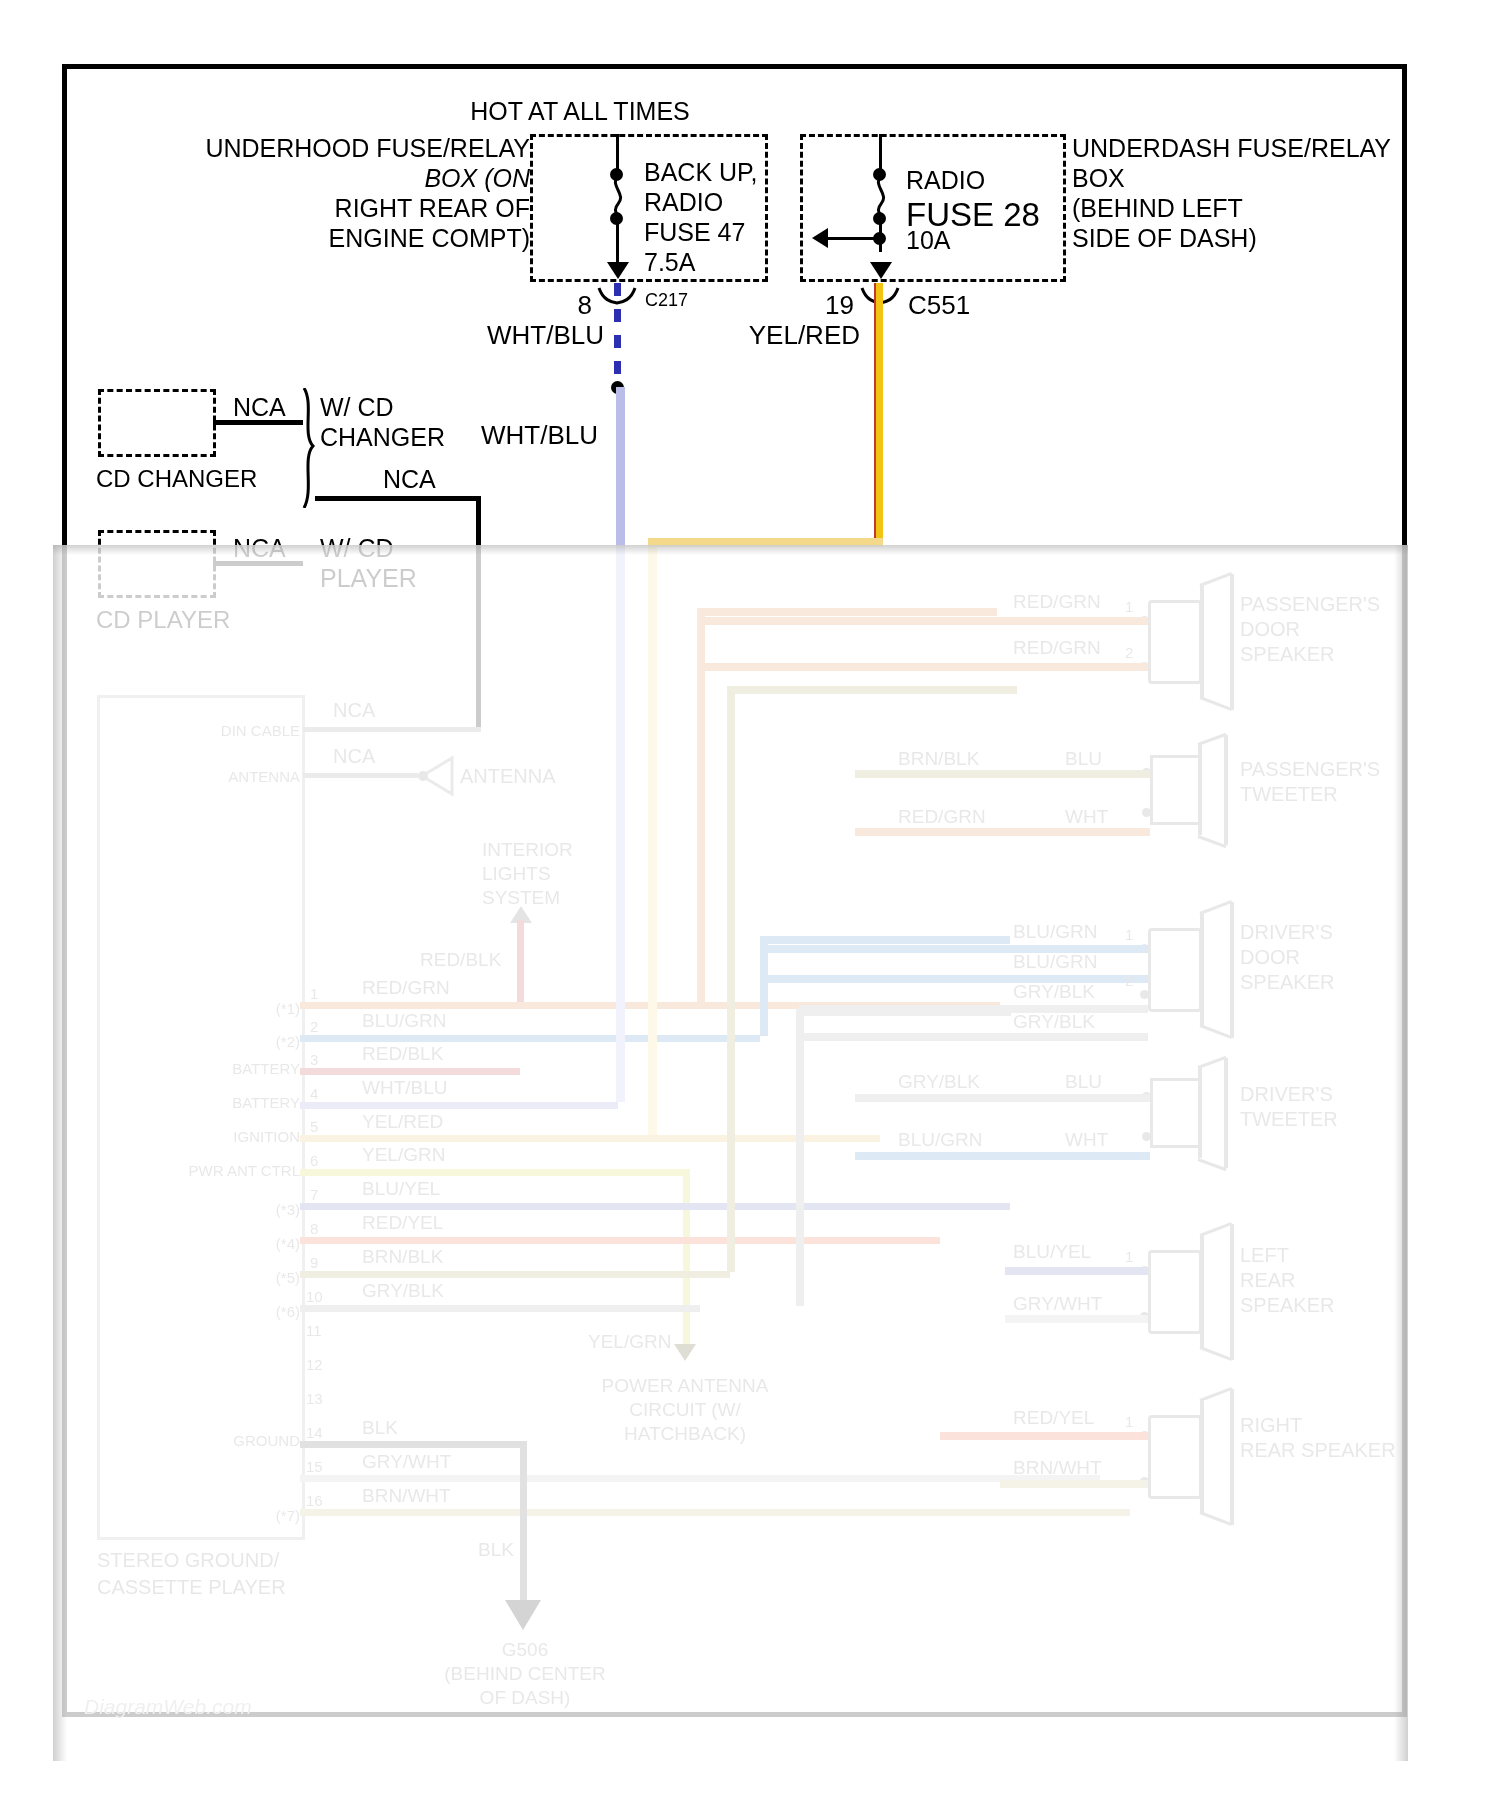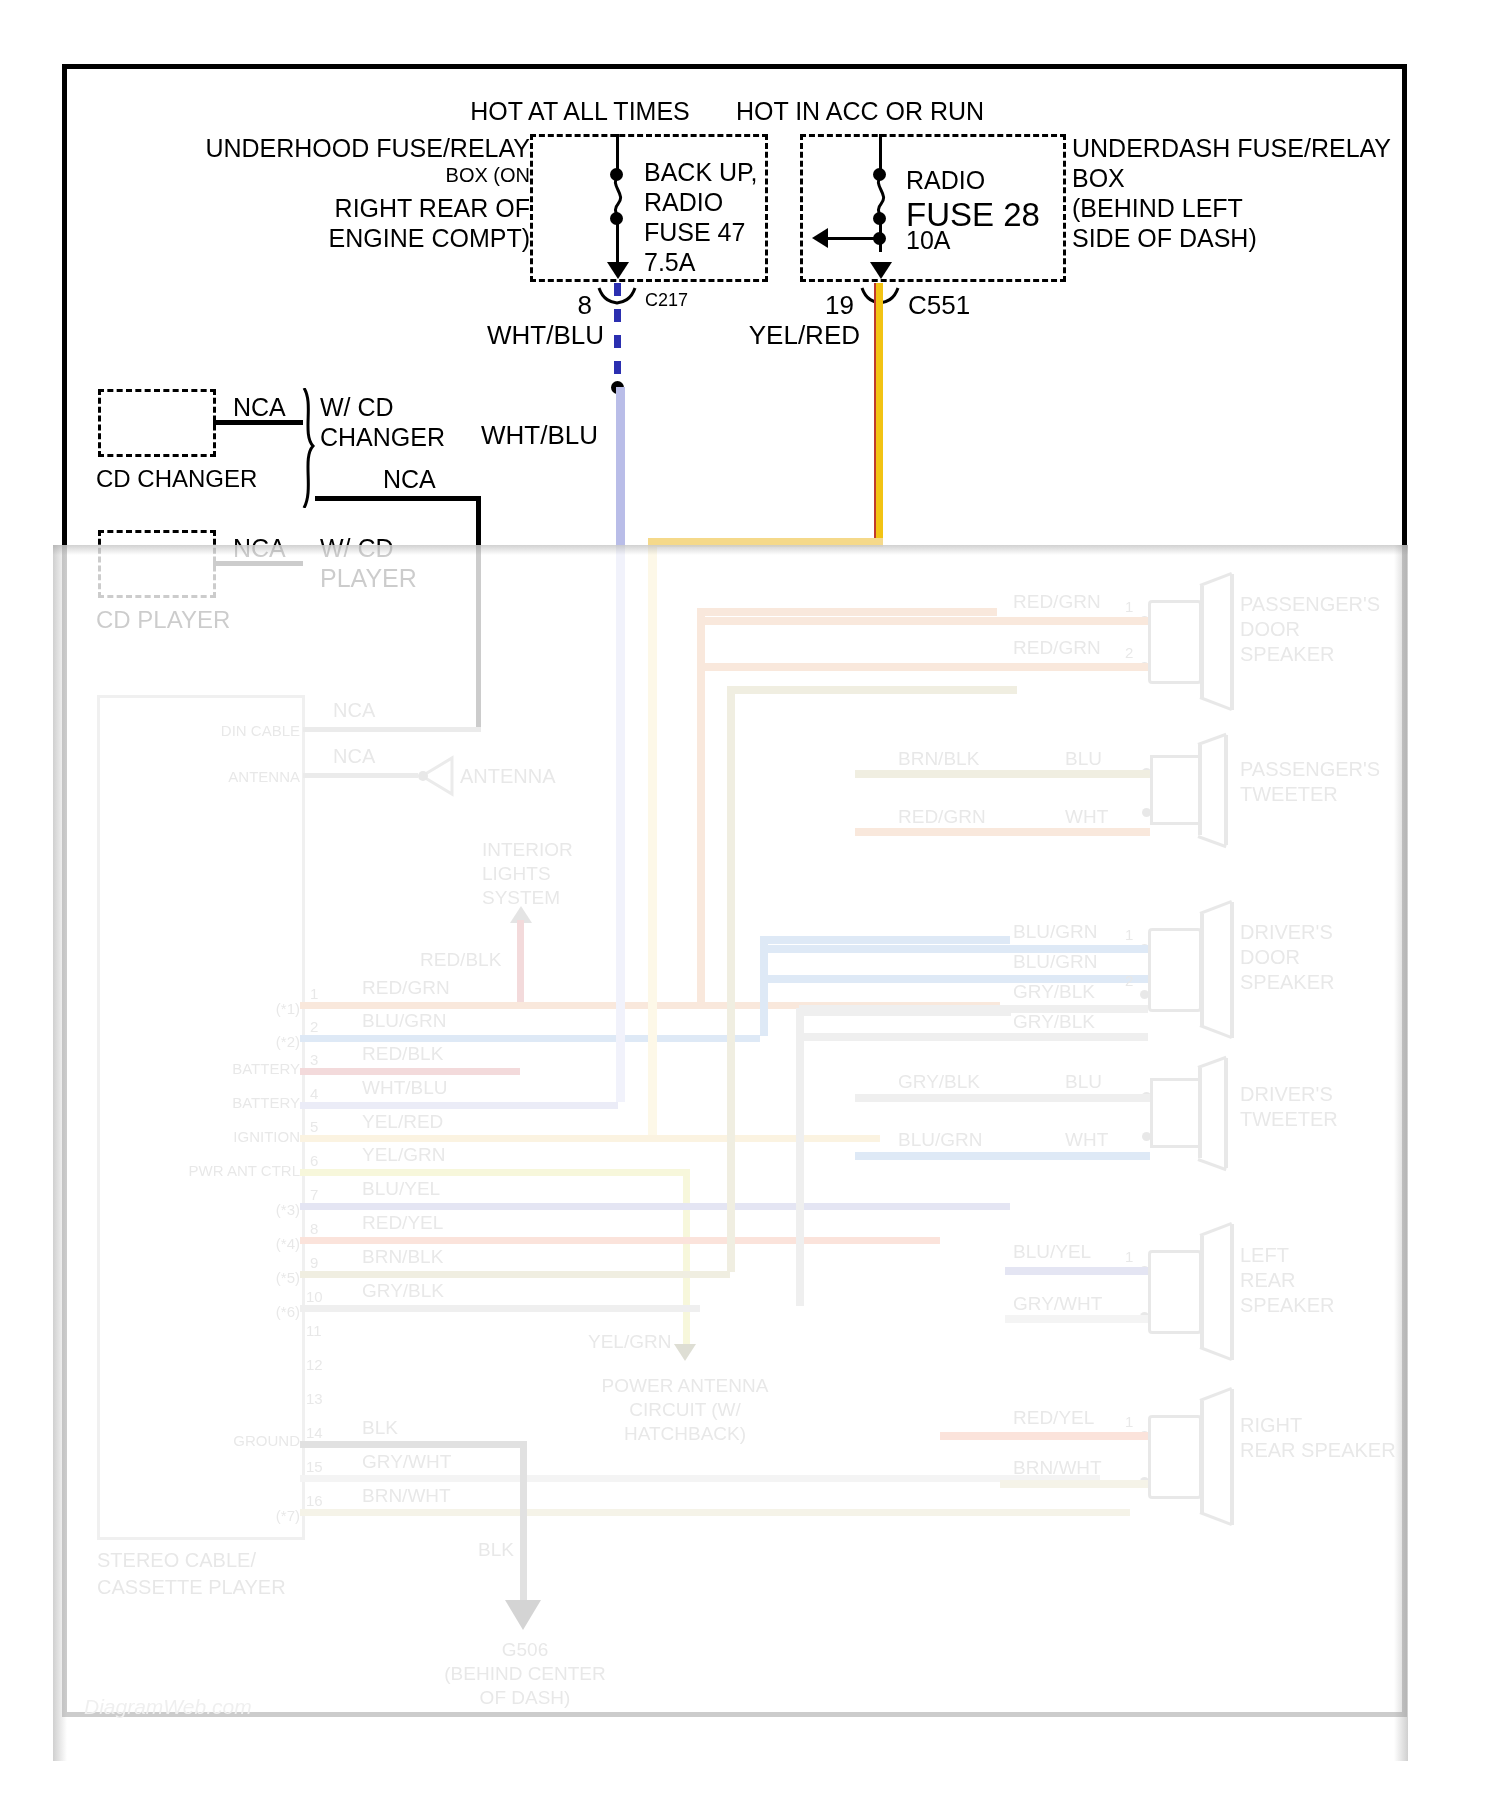--- a/index.html
+++ b/index.html
@@ -84,21 +84,21 @@
 <body>
 
 <div id="page">
   <div id="frame"></div>
 
   <div class="t c" style="left:420px;top:96px;width:320px;font-size:25px;font-weight:400;">HOT AT ALL TIMES</div>
 
   <div class="dashbox" style="left:530px;top:134px;width:238px;height:148px;"></div>
 
   <div class="t r" style="left:200px;top:133px;width:330px;font-size:25px;">UNDERHOOD FUSE/RELAY</div>
-  <div class="t r" style="left:200px;top:163px;width:330px;font-size:20px;">BOX (ON</div>
+  <div class="t r" style="left:200px;top:163px;width:330px;font-size:25px;font-style:italic;">BOX (ON</div>
   <div class="t r" style="left:200px;top:193px;width:330px;font-size:25px;">RIGHT REAR OF</div>
   <div class="t r" style="left:200px;top:223px;width:330px;font-size:25px;">ENGINE COMPT)</div>
 
   <div class="ln vl" style="left:616px;top:134px;height:40px;"></div>
   <div class="dot" style="left:610px;top:168px;"></div>
   <svg class="fuse" style="left:607px;top:176px;" viewBox="0 0 22 46">
     <path d="M11 0 C 2 10, 20 18, 11 28 C 4 36, 14 40, 11 46" stroke="#000" stroke-width="3" fill="none"></path>
   </svg>
   <div class="dot" style="left:610px;top:212px;"></div>
   <div class="ln vl" style="left:616px;top:218px;height:52px;"></div>
@@ -113,21 +113,20 @@
     <path d="M2 2 C 6 14, 14 16, 20 17 C 26 16, 34 14, 38 2" stroke="#000" stroke-width="3" fill="none"></path>
   </svg>
   <div class="t r" style="left:530px;top:290px;width:62px;font-size:26px;">8</div>
   <div class="t" style="left:645px;top:290px;font-size:18px;">C217</div>
 
   <div class="whtblu" style="left:614px;top:283px;height:104px;"></div>
   <div class="dot" style="left:611px;top:381px;"></div>
   <div class="t r" style="left:390px;top:320px;width:214px;font-size:26px;">WHT/BLU</div>
   <div class="t r" style="left:330px;top:420px;width:268px;font-size:26px;">WHT/BLU</div>
 
-  <div class="t c" style="left:660px;top:96px;width:400px;font-size:25px;">HOT IN ACC OR RUN</div>
 
   <div class="dashbox" style="left:800px;top:134px;width:266px;height:148px;"></div>
 
   <div class="t" style="left:1072px;top:133px;font-size:25px;">UNDERDASH FUSE/RELAY</div>
   <div class="t" style="left:1072px;top:163px;font-size:25px;">BOX</div>
   <div class="t" style="left:1072px;top:193px;font-size:25px;">(BEHIND LEFT</div>
   <div class="t" style="left:1072px;top:223px;font-size:25px;">SIDE OF DASH)</div>
 
   <div class="ln vl" style="left:879px;top:134px;height:40px;"></div>
   <div class="dot" style="left:873px;top:168px;"></div>
@@ -169,21 +168,21 @@
   <div class="ln vl" style="left:476px;top:496px;height:232px;width:5px;"></div>
 
   <div class="dashbox" style="left:98px;top:530px;width:118px;height:68px;border-width:3px;"></div>
   <div class="t" style="left:96px;top:605px;font-size:24px;">CD PLAYER</div>
   <div class="ln hl" style="left:213px;top:561px;width:90px;height:5px;"></div>
   <div class="t" style="left:233px;top:533px;font-size:25px;">NCA</div>
   <div class="t" style="left:320px;top:533px;font-size:25px;">W/ CD</div>
   <div class="t" style="left:320px;top:563px;font-size:25px;">PLAYER</div>
 
   <div class="unitbox" style="left:97px;top:695px;width:208px;height:845px;"></div>
-  <div class="t" style="left:97px;top:1548px;font-size:20px;color:#888;">STEREO CABLE/</div>
+  <div class="t" style="left:97px;top:1548px;font-size:20px;color:#888;">STEREO GROUND/</div>
   <div class="t" style="left:97px;top:1575px;font-size:20px;color:#888;">CASSETTE PLAYER</div>
 
   <div class="pinlbl r" style="left:140px;top:722px;width:160px;text-align:right;">DIN CABLE</div>
   <div class="gw" style="left:303px;top:727px;width:178px;height:5px;"></div>
   <div class="t" style="left:333px;top:698px;font-size:20px;color:#8a8a8a;">NCA</div>
 
   <div class="pinlbl r" style="left:140px;top:768px;width:160px;text-align:right;">ANTENNA</div>
   <div class="gw" style="left:303px;top:773px;width:115px;height:5px;"></div>
   <div class="t" style="left:333px;top:744px;font-size:20px;color:#8a8a8a;">NCA</div>
   <svg style="position:absolute;left:414px;top:755px;width:42px;height:42px;" viewBox="0 0 42 42">

